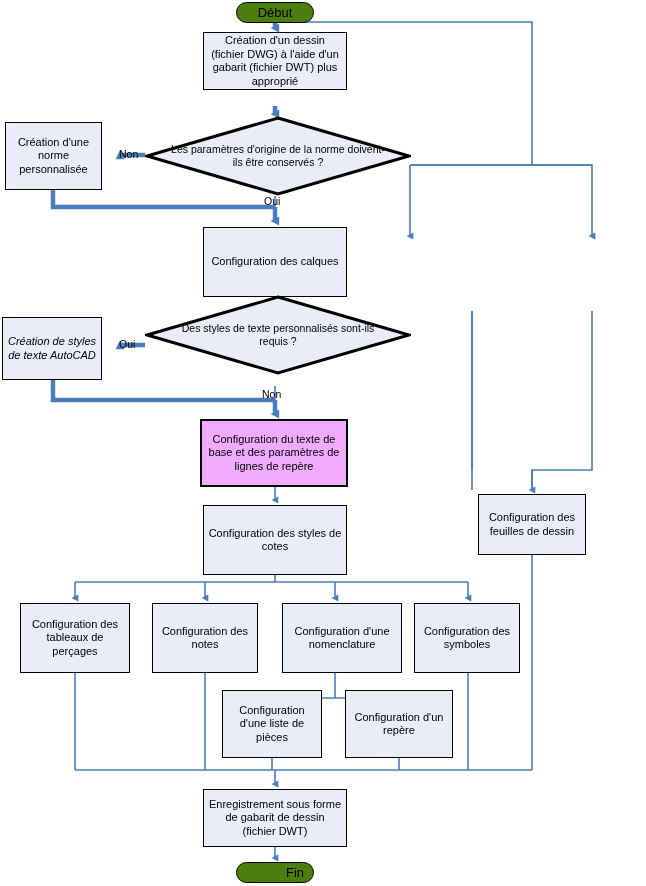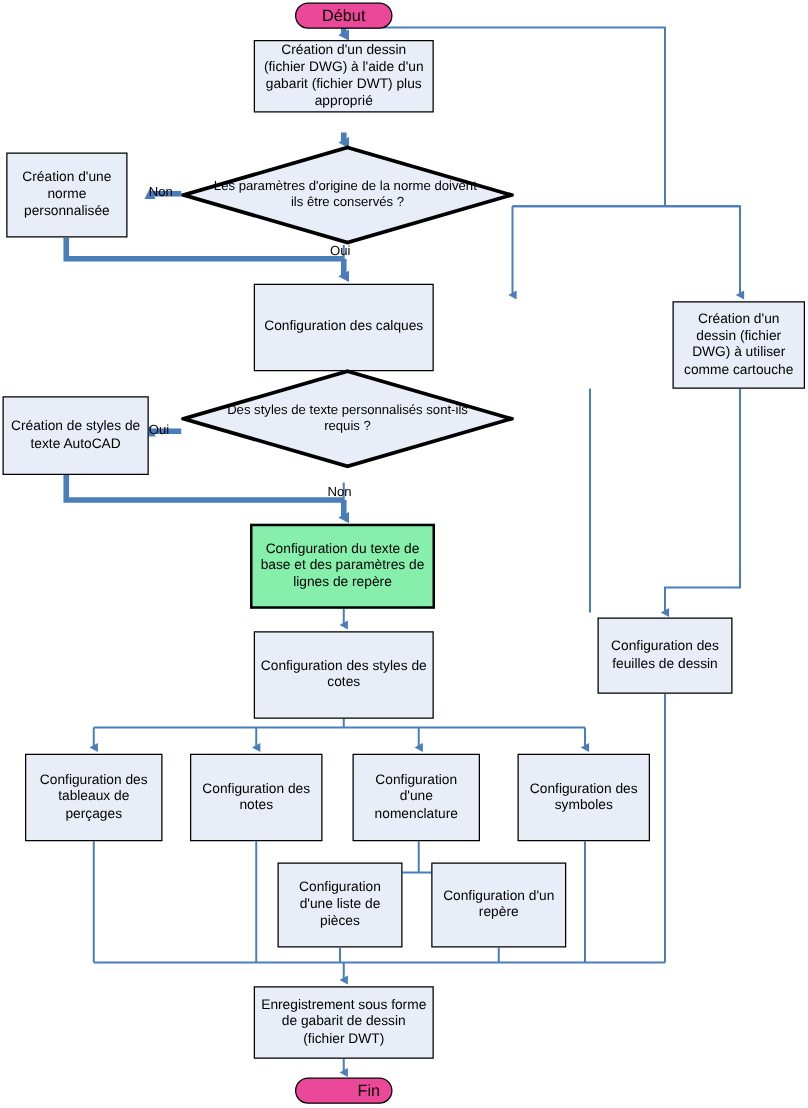--- a/index.html
+++ b/index.html
@@ -1,22 +1,22 @@
 <!DOCTYPE html>
 <html><head>
 <meta charset="utf-8">
 <style>
   html,body{margin:0;padding:0;background:#ffffff;}
   body{font-family:"Liberation Sans","DejaVu Sans",sans-serif;}
   #stage{position:relative;width:646px;height:886px;overflow:hidden;background:#fff;}
   #wires{position:absolute;left:0;top:0;width:646px;height:886px;}
   .node{position:absolute;box-sizing:border-box;display:flex;align-items:center;justify-content:center;text-align:center;}
   .proc{background:#e8edf7;border:1.6px solid #000;font-size:11px;line-height:13.5px;color:#000;padding:2px 4px;}
-  .proc.hl{background:#86efac;border:2.2px solid #000;}
-  .term{background:#ec4899;border:1.8px solid #000;border-radius:16px;font-size:13px;color:#000;}
+  .proc.hl{background:#f0abfc;border:2.2px solid #000;}
+  .term{background:#4d7c0f;border:1.8px solid #000;border-radius:16px;font-size:13px;color:#000;}
   .diamond{font-size:10.5px;line-height:13px;color:#000;background:transparent;border:0;}
   .diamond .dtxt{position:relative;z-index:2;padding:0 26px;}
   .diamond .dsvg{position:absolute;left:0;top:0;width:100%;height:100%;z-index:1;}
   .lbl{position:absolute;font-size:10.5px;color:#000;background:transparent;line-height:11px;}
 </style>
 </head>
 <body>
 
 <div id="stage">
 
@@ -129,60 +129,57 @@
     <span>Configuration des calques</span>
   </div>
 
   <div class="node diamond" style="left:145px;top:295px;width:266px;height:80px;justify-content:center;">
     <svg class="dsvg" viewBox="0 0 266 80" preserveAspectRatio="none">
       <polygon points="133,2 264,40 133,78 2,40" fill="#e8edf7" stroke="#000" stroke-width="3"></polygon>
     </svg>
     <span class="dtxt">Des styles de texte personnalisés sont-ils requis ?</span>
   </div>
 
-  <div class="node proc" style="left:2px;top:317px;width:117px;height:63px;">
+  <div class="node proc" style="left:2px;top:317px;width:100px;height:63px;font-style:italic;">
     <span>Création de styles de texte AutoCAD</span>
   </div>
 
   <div class="node proc hl" style="left:200px;top:419px;width:148px;height:68px;">
     <span>Configuration du texte de base et des paramètres de lignes de repère</span>
   </div>
 
   <div class="node proc" style="left:203px;top:505px;width:144px;height:70px;">
     <span>Configuration des styles de cotes</span>
   </div>
 
   <div class="node proc" style="left:20px;top:603px;width:110px;height:70px;">
     <span>Configuration des tableaux de perçages</span>
   </div>
 
   <div class="node proc" style="left:152px;top:603px;width:106px;height:70px;">
     <span>Configuration des notes</span>
   </div>
 
-  <div class="node proc" style="left:282px;top:603px;width:102px;height:70px;">
+  <div class="node proc" style="left:282px;top:603px;width:120px;height:70px;">
     <span>Configuration d'une nomenclature</span>
   </div>
 
   <div class="node proc" style="left:414px;top:603px;width:106px;height:70px;justify-content:center;">
     <span>Configuration des symboles</span>
   </div>
 
   <div class="node proc" style="left:222px;top:690px;width:100px;height:68px;">
     <span>Configuration d'une liste de pièces</span>
   </div>
 
   <div class="node proc" style="left:345px;top:690px;width:108px;height:68px;">
     <span>Configuration d'un repère</span>
   </div>
 
 
-  <div class="node proc" style="left:538px;top:241px;width:106px;height:70px;">
-    <span>Création d'un dessin (fichier DWG) à utiliser comme cartouche</span>
-  </div>
 
   <div class="node proc" style="left:478px;top:494px;width:108px;height:61px;">
     <span>Configuration des feuilles de dessin</span>
   </div>
 
   <div class="node proc" style="left:203px;top:789px;width:144px;height:58px;">
     <span>Enregistrement sous forme de gabarit de dessin (fichier DWT)</span>
   </div>
 
   <div class="lbl" style="left:119px;top:149px;">Non</div>

